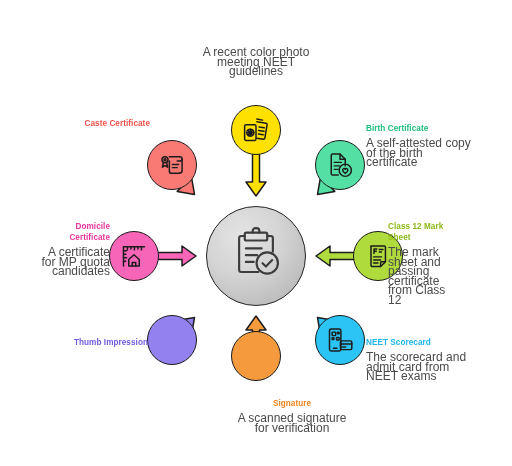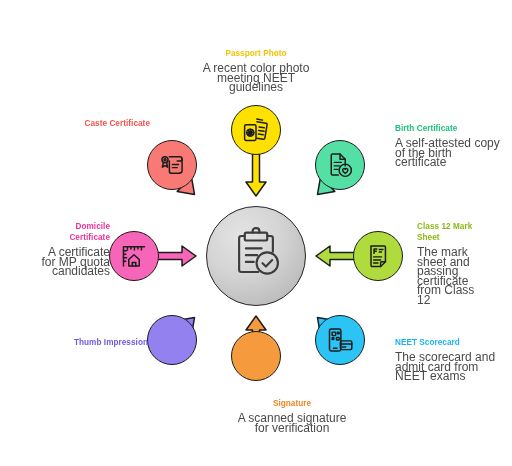--- a/index.html
+++ b/index.html
@@ -39,21 +39,21 @@
     line-height:11px;
     margin:0 0 5px 0;
     letter-spacing:0.05px;
   }
   .desc{
     font-size:12px;
     color:#4a4a4a;
     line-height:9.6px;
     margin:0;
   }
-  .al-left{text-align:left;margin-left:29px;}
+  .al-left{text-align:left;}
   .al-right{text-align:right;}
   .al-center{text-align:center;}
 </style>
 </head>
 <body>
 
 <svg id="diagram" viewBox="0 0 512 466">
   <defs>
     <radialGradient id="gradCenter" cx="36%" cy="30%" r="75%">
       <stop offset="0%" stop-color="#e8e8e8"></stop>
@@ -187,21 +187,20 @@
       <path d="M13 11.5v11.5a2.5 2.5 0 0 0 2.5 2.5H25"></path>
       <path d="M16.5 15.5h7M16.5 19h5.5"></path>
       <circle cx="8" cy="10" r="3.5"></circle>
       <circle cx="8" cy="10" r="1.2"></circle>
       <path d="M6.2 13l-1.2 5.5 3-1.8 3 1.8-1.2-5.5"></path>
     </svg>
   </span>
 </div>
 
 <div class="txt al-center" style="left:196px;top:48px;width:120px;">
-  <p class="title" style="color:#EFC400;">Passport Photo</p>
   <p class="desc">A recent color photo meeting NEET guidelines</p>
 </div>
 
 <div class="txt al-left" style="left:366px;top:123px;width:108px;">
   <p class="title" style="color:#1BBF7B;">Birth Certificate</p>
   <p class="desc">A self-attested copy of the birth certificate</p>
 </div>
 
 <div class="txt al-left" style="left:388px;top:221px;width:68px;">
   <p class="title" style="color:#8CB918;">Class 12 Mark Sheet</p>

